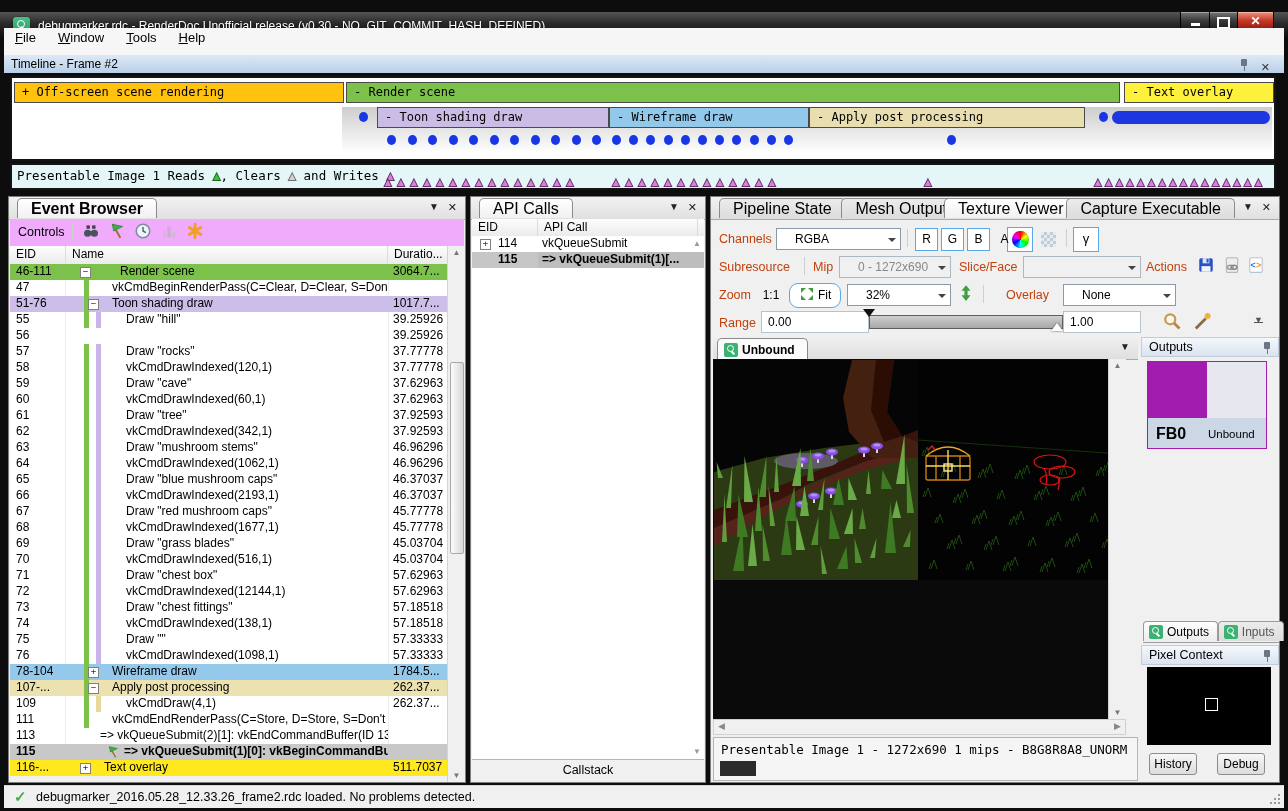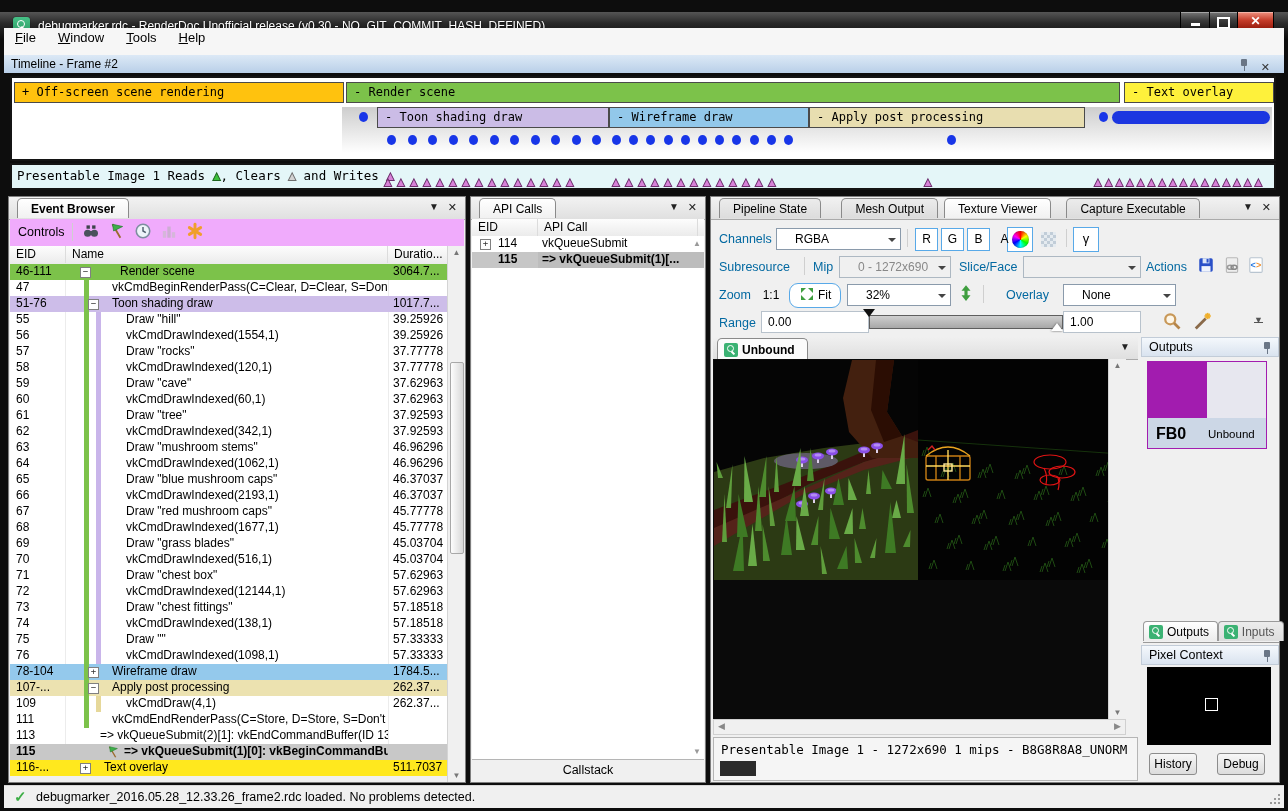--- a/index.html
+++ b/index.html
@@ -35,21 +35,21 @@
   .tl-capsule{position:absolute;height:13px;border-radius:7px;background:#1c36e0;}
   .presentable{position:absolute;left:10px;top:163px;width:1266px;height:27px;background:#e4f6f8;border:2px solid #141414;box-sizing:border-box;
                font-family:"DejaVu Sans Mono","Liberation Mono",monospace;font-size:12.5px;}
   .pres-legend{position:absolute;left:5px;top:3px;white-space:nowrap;}
   .tri{font-size:13px;-webkit-text-stroke:.9px #555;}
   .ctri{position:absolute;font-size:13px;line-height:12px;}
   
   .panel{position:absolute;top:196px;height:587px;background:#f0f0f0;border:1px solid #7e7e7e;box-sizing:border-box;}
   .tabstrip{position:absolute;left:0;right:0;top:0;height:22px;background:linear-gradient(#f2f2f2,#e0e0e0);border-bottom:1px solid #aaa;}
   .tab{position:absolute;top:1px;height:20px;background:linear-gradient(#ffffff,#f1f1f1);border:1px solid #8a8a8a;border-bottom:none;
-       border-radius:5px 5px 0 0;padding:0 13px;line-height:20px;font-size:12px;box-sizing:border-box;white-space:nowrap;}
+       border-radius:5px 5px 0 0;padding:0 13px;line-height:20px;font-size:16px;box-sizing:border-box;white-space:nowrap;}
   .tab.inactive{background:linear-gradient(#ececec,#dcdcdc);}
   .tabctl{position:absolute;top:4px;font-size:10px;color:#222;}
   .colhdr{position:absolute;background:linear-gradient(#fdfdfd,#ebebeb);border-bottom:1px solid #cfcfcf;font-size:12px;}
   .colhdr .c{position:absolute;top:0;height:17px;line-height:17px;padding-left:6px;border-right:1px solid #dcdcdc;box-sizing:border-box;overflow:hidden;}
   
   .eb-toolbar{position:absolute;left:1px;right:1px;top:22px;height:27px;background:#f0abfc;border-bottom:1px solid #e0e0e0;}
   .eb-controls{position:absolute;left:8px;top:6px;font-size:12.5px;}
   .tsep{position:absolute;top:4px;width:1px;height:18px;background:#cfcfcf;}
   .ticon{position:absolute;top:3px;width:20px;height:20px;}
   .erow{position:relative;height:16px;font-size:12px;line-height:15px;white-space:nowrap;background:#fff;}
@@ -63,21 +63,21 @@
   .scrollv{position:absolute;width:17px;background:#f0f0f0;border-left:1px solid #d4d4d4;}
   .scrollv .arr{position:absolute;left:0;width:100%;text-align:center;font-size:8px;color:#777;}
   .scrollv .thumb{position:absolute;left:2px;width:12px;background:linear-gradient(90deg,#fdfdfd,#d8d8d8);border:1px solid #a8a8a8;border-radius:2px;}
   
   .arow{position:relative;height:16px;font-size:12px;line-height:15px;white-space:nowrap;background:#fff;}
   .arow .eidc{position:absolute;left:0;width:66px;height:16px;padding-left:26px;box-sizing:border-box;}
   .arow .callc{position:absolute;left:66px;right:0;height:16px;padding-left:4px;overflow:hidden;}
   .api-foot{position:absolute;left:1px;right:1px;bottom:1px;height:21px;background:#f0f0f0;border-top:1px solid #b5b5b5;
             text-align:center;line-height:20px;font-size:12.5px;}
   
-  .tlabel{position:absolute;font-size:12.5px;color:#0369a1;}
+  .tlabel{position:absolute;font-size:12.5px;color:#c2410c;}
   .combo{position:absolute;height:22px;background:#fff;border:1px solid #8a9aab;font-size:12px;line-height:20px;
          padding-left:18px;box-sizing:border-box;overflow:hidden;}
   .combo.dis{background:#f0f0f0;color:#888;border-color:#adb8c2;}
   .combo .arw{position:absolute;right:0;top:0;width:16px;height:100%;}
   .combo .arw:after{content:"";position:absolute;left:4px;top:9px;border:4px solid transparent;border-top-color:#444;}
   .chan{position:absolute;width:23px;height:23px;border:1px solid #58a9e8;background:#fff;text-align:center;line-height:21px;font-size:12px;box-sizing:border-box;}
   .chan.flat{border-color:transparent;background:transparent;}
   .icbtn{position:absolute;width:26px;height:25px;border:1px solid transparent;box-sizing:border-box;text-align:center;}
   .icbtn.on{border-color:#58a9e8;background:#fff;}
   .flatbtn{position:absolute;height:22px;font-size:12px;line-height:22px;text-align:center;}
@@ -304,25 +304,20 @@
           <div class="eidc">55</div>
           <div class="nmc">
             <span class="gbar" style="left: 18px; background: rgb(124, 194, 74);"></span>
             <span class="gbar" style="left: 30px; background: rgb(201, 181, 234);"></span>
             <span class="nmtext" style="left: 60px;">Draw "hill"</span>
           </div>
           <div class="durc">39.25926</div>
         </div>
         <div class="erow">
           <div class="eidc">56</div>
-          <div class="nmc">
-            <span class="gbar" style="left: 18px; background: rgb(124, 194, 74);"></span>
-            <span class="gbar" style="left: 30px; background: rgb(201, 181, 234);"></span>
-            <span class="nmtext" style="left: 60px;">vkCmdDrawIndexed(1554,1)</span>
-          </div>
           <div class="durc">39.25926</div>
         </div>
         <div class="erow">
           <div class="eidc">57</div>
           <div class="nmc">
             <span class="gbar" style="left: 18px; background: rgb(124, 194, 74);"></span>
             <span class="gbar" style="left: 30px; background: rgb(201, 181, 234);"></span>
             <span class="nmtext" style="left: 60px;">Draw "rocks"</span>
           </div>
           <div class="durc">37.77778</div>

